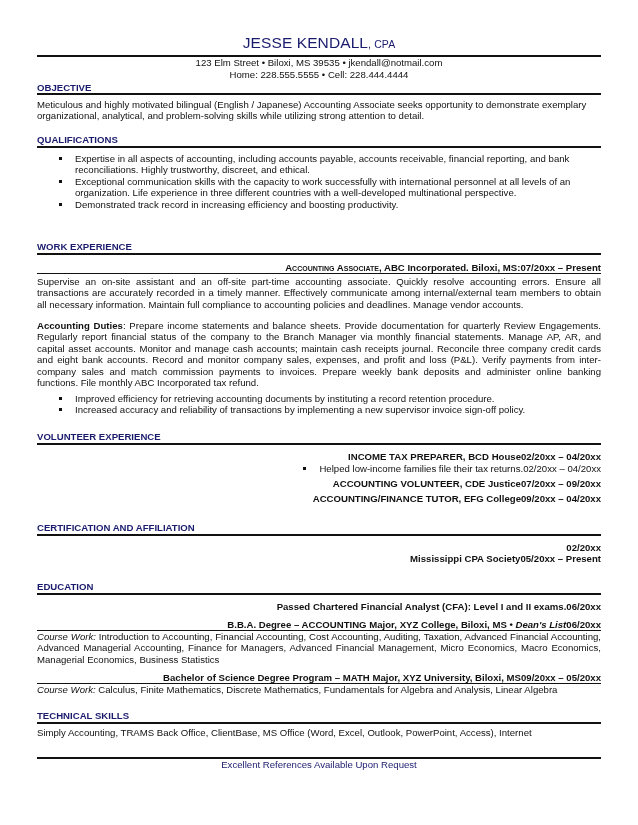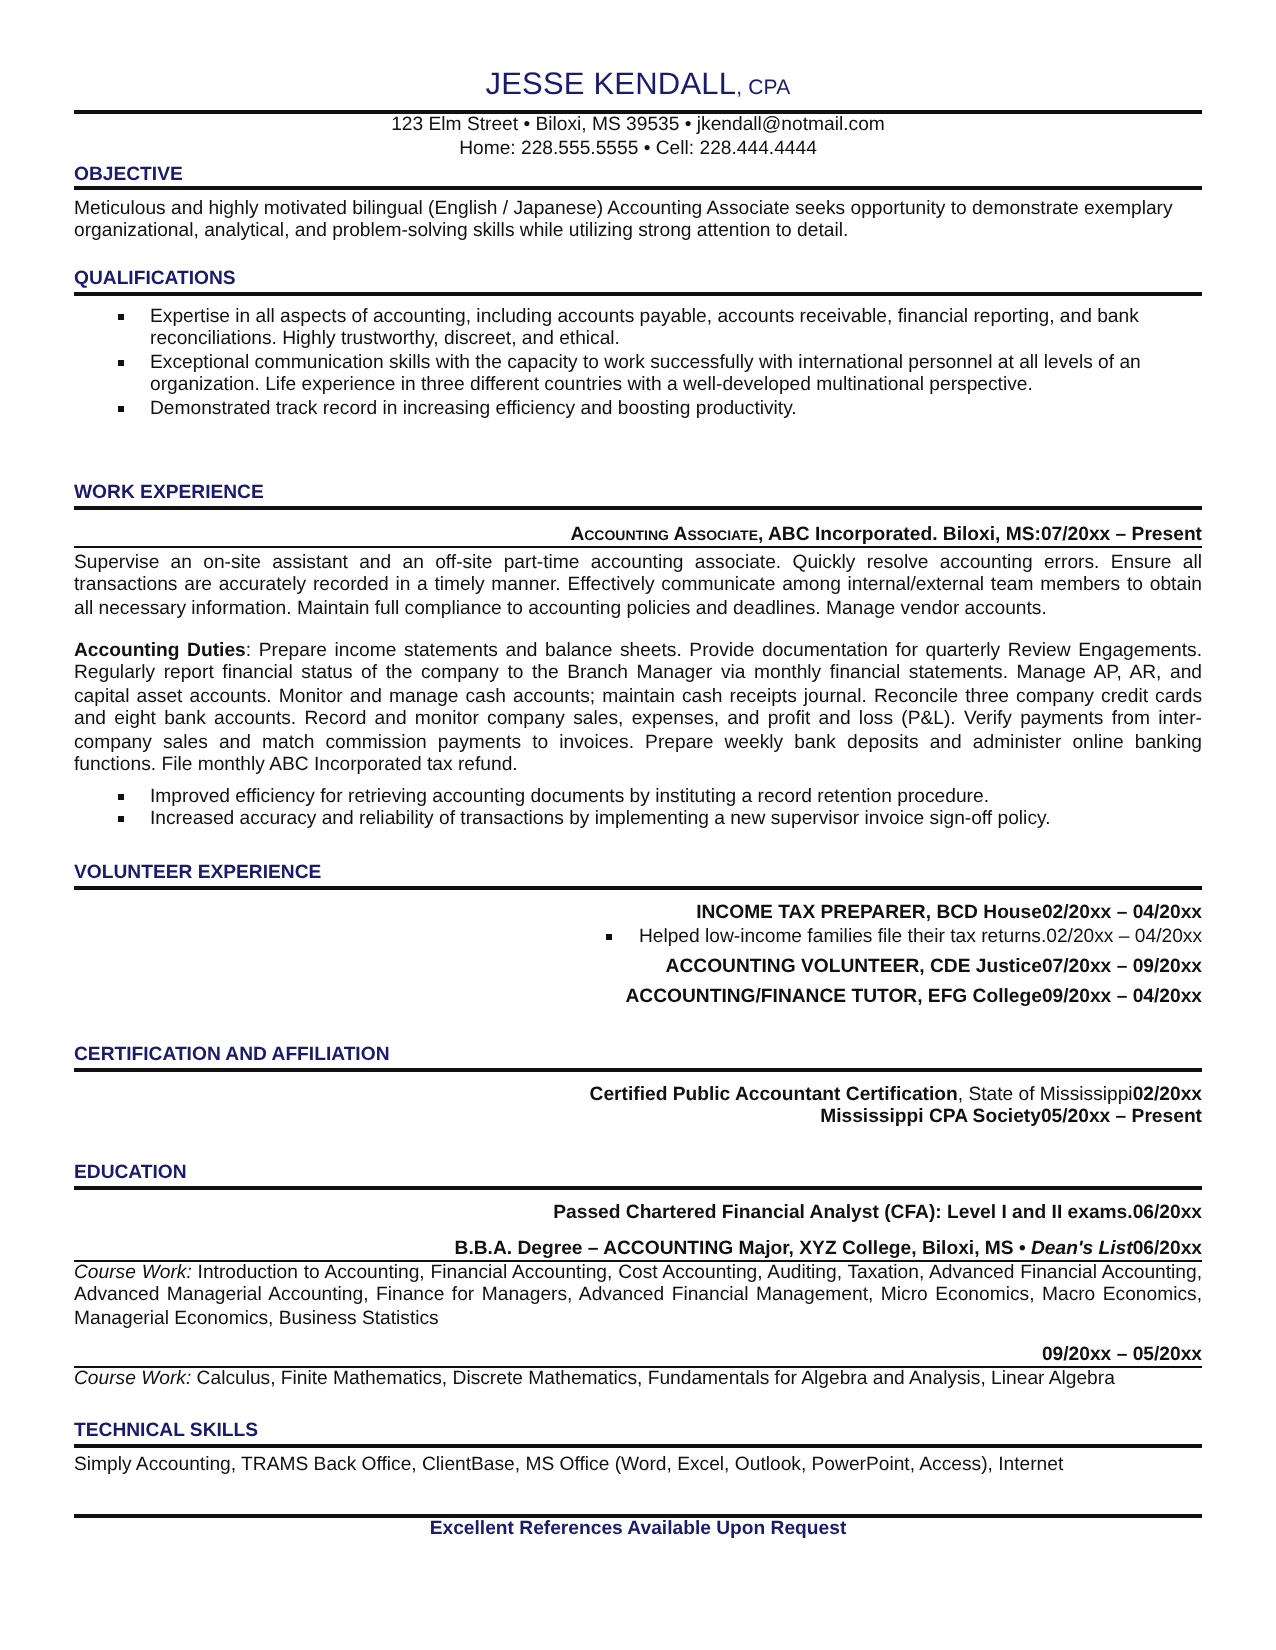--- a/index.html
+++ b/index.html
@@ -13,21 +13,21 @@
   .sec-h { position: absolute; left: 0; color: #1b1b6e; font-weight: bold; font-size: 9.6px; }
   .para { position: absolute; left: 0; width: 564px; }
   .just { text-align: justify; text-align-last: left; }
   ul.bul { position: absolute; left: 0; width: 564px; list-style: none; }
   ul.bul li { position: relative; padding-left: 38px; }
   ul.bul li::before { content: ""; position: absolute; left: 22px; top: 4px; width: 3px; height: 3px; background: #111; }
   .row { position: absolute; left: 0; width: 564px; display: flex; justify-content: flex-end; }
   .b { font-weight: bold; }
   .sc { font-variant: small-caps; }
   .i { font-style: italic; }
-  .footer { position: absolute; left: 0; width: 564px; text-align: center; color: #1b1b6e; font-weight: bold; }
+  .footer { position: absolute; left: 0; width: 564px; text-align: center; color: #1b1b6e; font-weight: normal; }
 </style>
 </head>
 <body>
 
 <div class="page">
 
   <div class="name"><span>JESSE KENDALL</span><span class="cred">, CPA</span></div>
   <div class="rule" style="top:55px"></div>
   <div class="contact" style="top:57px">123 Elm Street • Biloxi, MS 39535 • jkendall@notmail.com</div>
   <div class="contact" style="top:69px">Home: 228.555.5555 • Cell: 228.444.4444</div>
@@ -74,40 +74,40 @@
     <span class="b">07/20xx – 09/20xx</span>
   </div>
   <div class="row" style="top:493px">
     <span><span class="b">ACCOUNTING/FINANCE TUTOR</span><span class="b">, EFG College</span></span>
     <span class="b">09/20xx – 04/20xx</span>
   </div>
 
   <div class="sec-h" style="top:522px">CERTIFICATION AND AFFILIATION</div>
   <div class="rule" style="top:534px"></div>
   <div class="row" style="top:542px">
-    <span><span class="b">Certified Public Accountant Certification</span><span>, State of Mississippi</span></span>
     <span class="b">02/20xx</span>
   </div>
   <div class="row" style="top:553px">
     <span class="b">Mississippi CPA Society</span>
     <span class="b">05/20xx – Present</span>
   </div>
 
   <div class="sec-h" style="top:581px">EDUCATION</div>
   <div class="rule" style="top:593px"></div>
   <div class="row" style="top:601px">
     <span class="b">Passed Chartered Financial Analyst (CFA): Level I and II exams.</span>
     <span class="b">06/20xx</span>
   </div>
   <div class="row" style="top:619px; border-bottom:1px solid #111;">
     <span class="b"><span>B.B.A. Degree – ACCOUNTING Major, XYZ College, Biloxi,  MS</span><span> • </span><span class="i">Dean's List</span></span>
     <span class="b">06/20xx</span>
   </div>
   <div class="para just" style="top:631px"><span class="i">Course Work:</span><span> Introduction to Accounting, Financial Accounting, Cost Accounting, Auditing, Taxation, Advanced Financial Accounting, Advanced Managerial Accounting, Finance for Managers, Advanced Financial Management, Micro Economics, Macro Economics, Managerial Economics, Business Statistics</span></div>
   <div class="row" style="top:672px; border-bottom:1px solid #111;">
+    <span class="b">Bachelor of Science Degree Program – MATH Major, XYZ University, Biloxi, MS</span>
     <span class="b">09/20xx – 05/20xx</span>
   </div>
   <div class="para" style="top:684px"><span class="i">Course Work:</span><span> Calculus, Finite Mathematics, Discrete Mathematics, Fundamentals for Algebra and Analysis, Linear Algebra</span></div>
 
   <div class="sec-h" style="top:710px">TECHNICAL SKILLS</div>
   <div class="rule" style="top:722px"></div>
   <div class="para" style="top:727px">Simply Accounting, TRAMS Back Office, ClientBase, MS Office (Word, Excel, Outlook, PowerPoint, Access), Internet</div>
 
   <div class="rule" style="top:757px"></div>
   <div class="footer" style="top:759px">Excellent References Available Upon Request</div>

